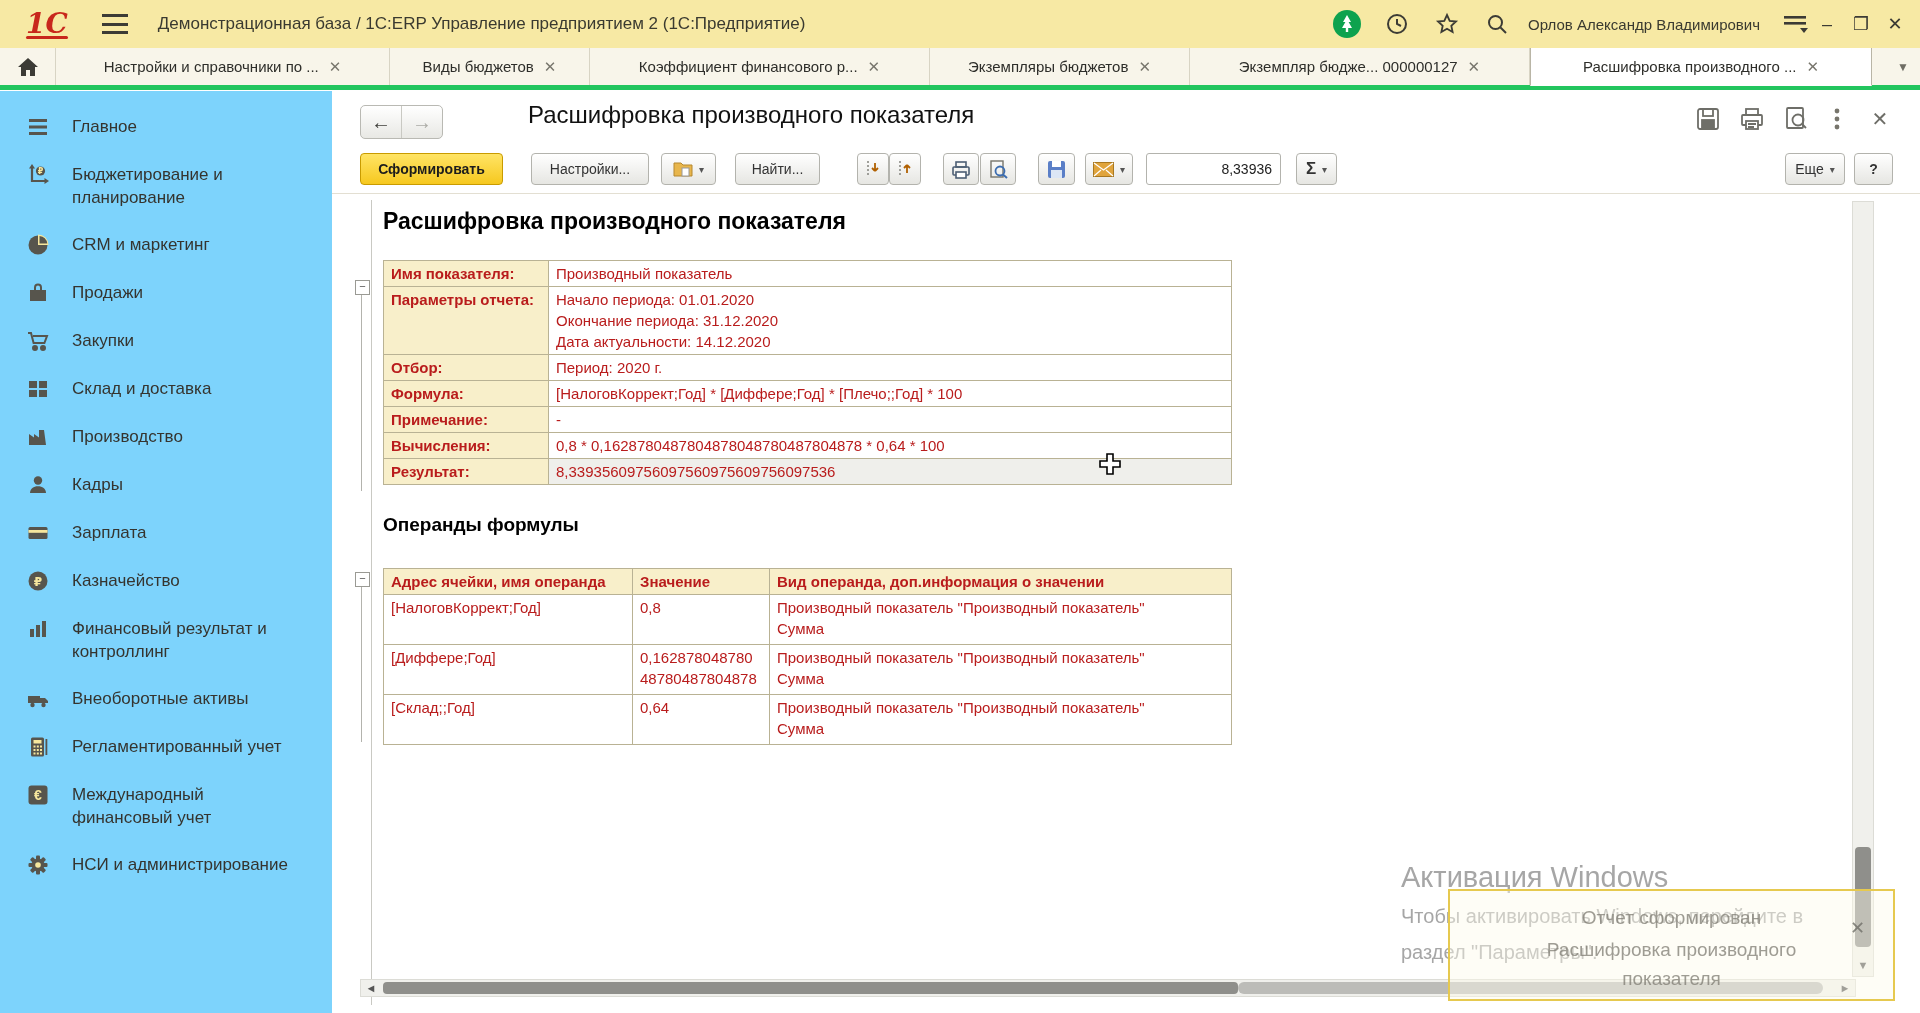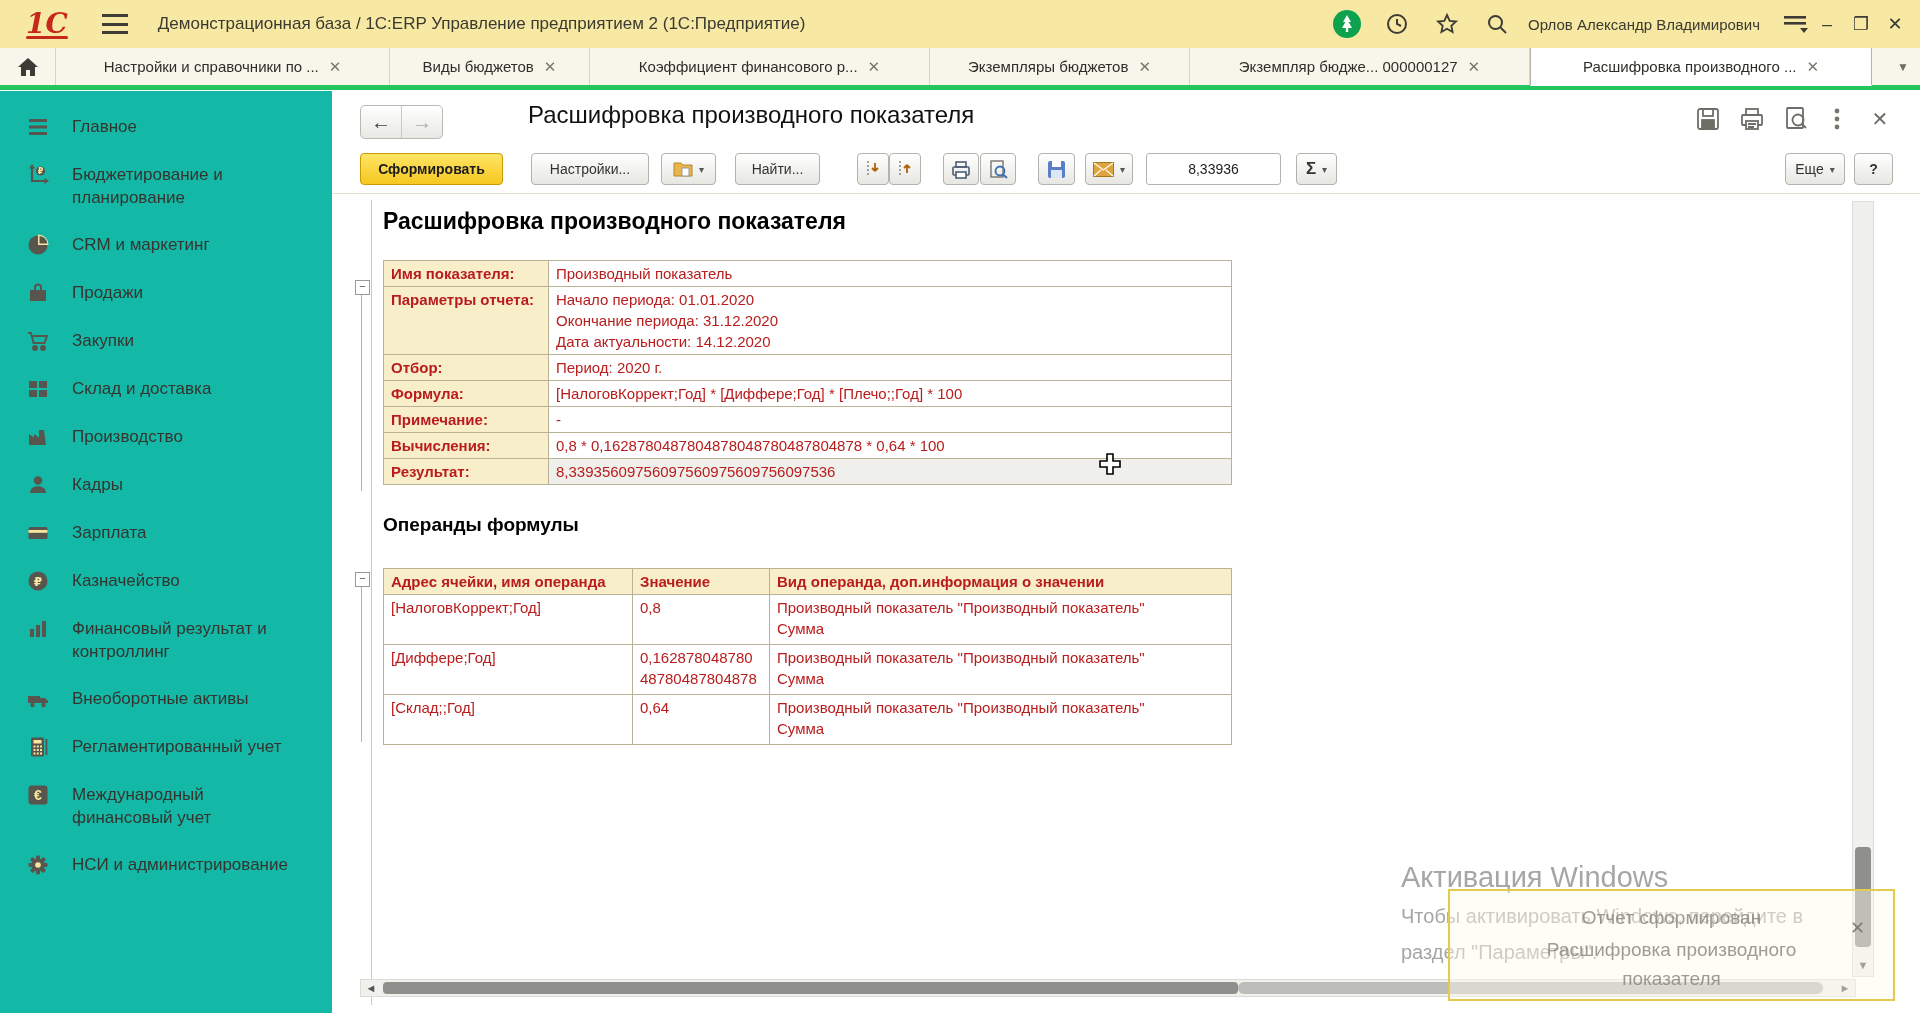--- a/index.html
+++ b/index.html
@@ -21,21 +21,21 @@
   .tabbar{position:absolute;left:0;top:48px;width:100%;height:42px;background:#f8f5ea;
           border-bottom:5px solid #22c55e;display:flex;box-sizing:border-box;}
   .tab{display:flex;align-items:center;justify-content:center;font-size:15px;color:#2e2e2a;
        border-right:1px solid #d8d4c4;box-sizing:border-box;white-space:nowrap;overflow:hidden;
        padding:0 10px;cursor:pointer;}
   .tab .x{margin-left:10px;color:#77756c;font-size:15px;}
   .tab.active{background:#fff;border-left:1px solid #b9b5a6;border-right:1px solid #b9b5a6;
        position:relative;margin-bottom:-1px;border-bottom:1px solid #fff;}
   .tabcaret{display:flex;align-items:center;justify-content:center;width:34px;color:#6f6d64;font-size:12px;cursor:pointer;}
   
-  .sidebar{position:absolute;left:0;top:91px;width:332px;bottom:0;background:#14b8a6;
+  .sidebar{position:absolute;left:0;top:91px;width:332px;bottom:0;background:#7dd3fc;
            box-sizing:border-box;padding-top:12px;overflow:hidden;}
   .sitem{display:flex;align-items:flex-start;padding:12px 8px 12px 26px;cursor:pointer;}
   .sitem .icn{width:26px;height:24px;flex:none;margin-top:0;}
   .sitem .lbl{margin-left:20px;font-size:17px;line-height:23px;color:#35342f;max-width:235px;}
   
   .content{position:absolute;left:332px;top:91px;right:0;bottom:0;background:#fff;}
   .navgrp{position:absolute;left:28px;top:14px;display:flex;border:1px solid #b9b9b3;border-radius:5px;
           overflow:hidden;background:linear-gradient(#ffffff,#e8e8e4);}
   .navbtn{width:40px;height:32px;display:flex;align-items:center;justify-content:center;font-size:20px;cursor:pointer;}
   .navbtn+.navbtn{border-left:1px solid #c9c9c3;}
@@ -394,21 +394,21 @@
           <rect x="4" y="10" width="11" height="8" fill="#dce6f5"></rect>
         </svg>
     </div>
     <div class="btn" style="left:753px;width:48px;padding:0">
       <svg width="21" height="15" viewBox="0 0 21 15">
           <rect x="0.5" y="0.5" width="20" height="14" fill="#e0a43c" stroke="#a87820"></rect>
           <path d="M1 1l9.5 7L20 1M1 14l7-6m12 6l-7-6" stroke="#fff" stroke-width="1.2" fill="none"></path>
         </svg>
       <span class="caret">▾</span>
     </div>
-    <input class="numfield" style="left: 814px; width: 135px; text-align: center;" value="8,33936">
+    <input class="numfield" style="left: 814px; width: 135px;" value="8,33936">
     <div class="btn" style="left:964px;width:41px;padding:0 6px">
       <span style="font-size:17px;font-weight:bold">Σ</span>
       <span class="caret">▾</span>
     </div>
     <div class="btn" style="left:1453px;width:60px">
       <span>Еще</span>
         <span class="caret">▾</span>
     </div>
     <div class="btn" style="left:1522px;width:39px;font-weight:bold">?</div>
 

